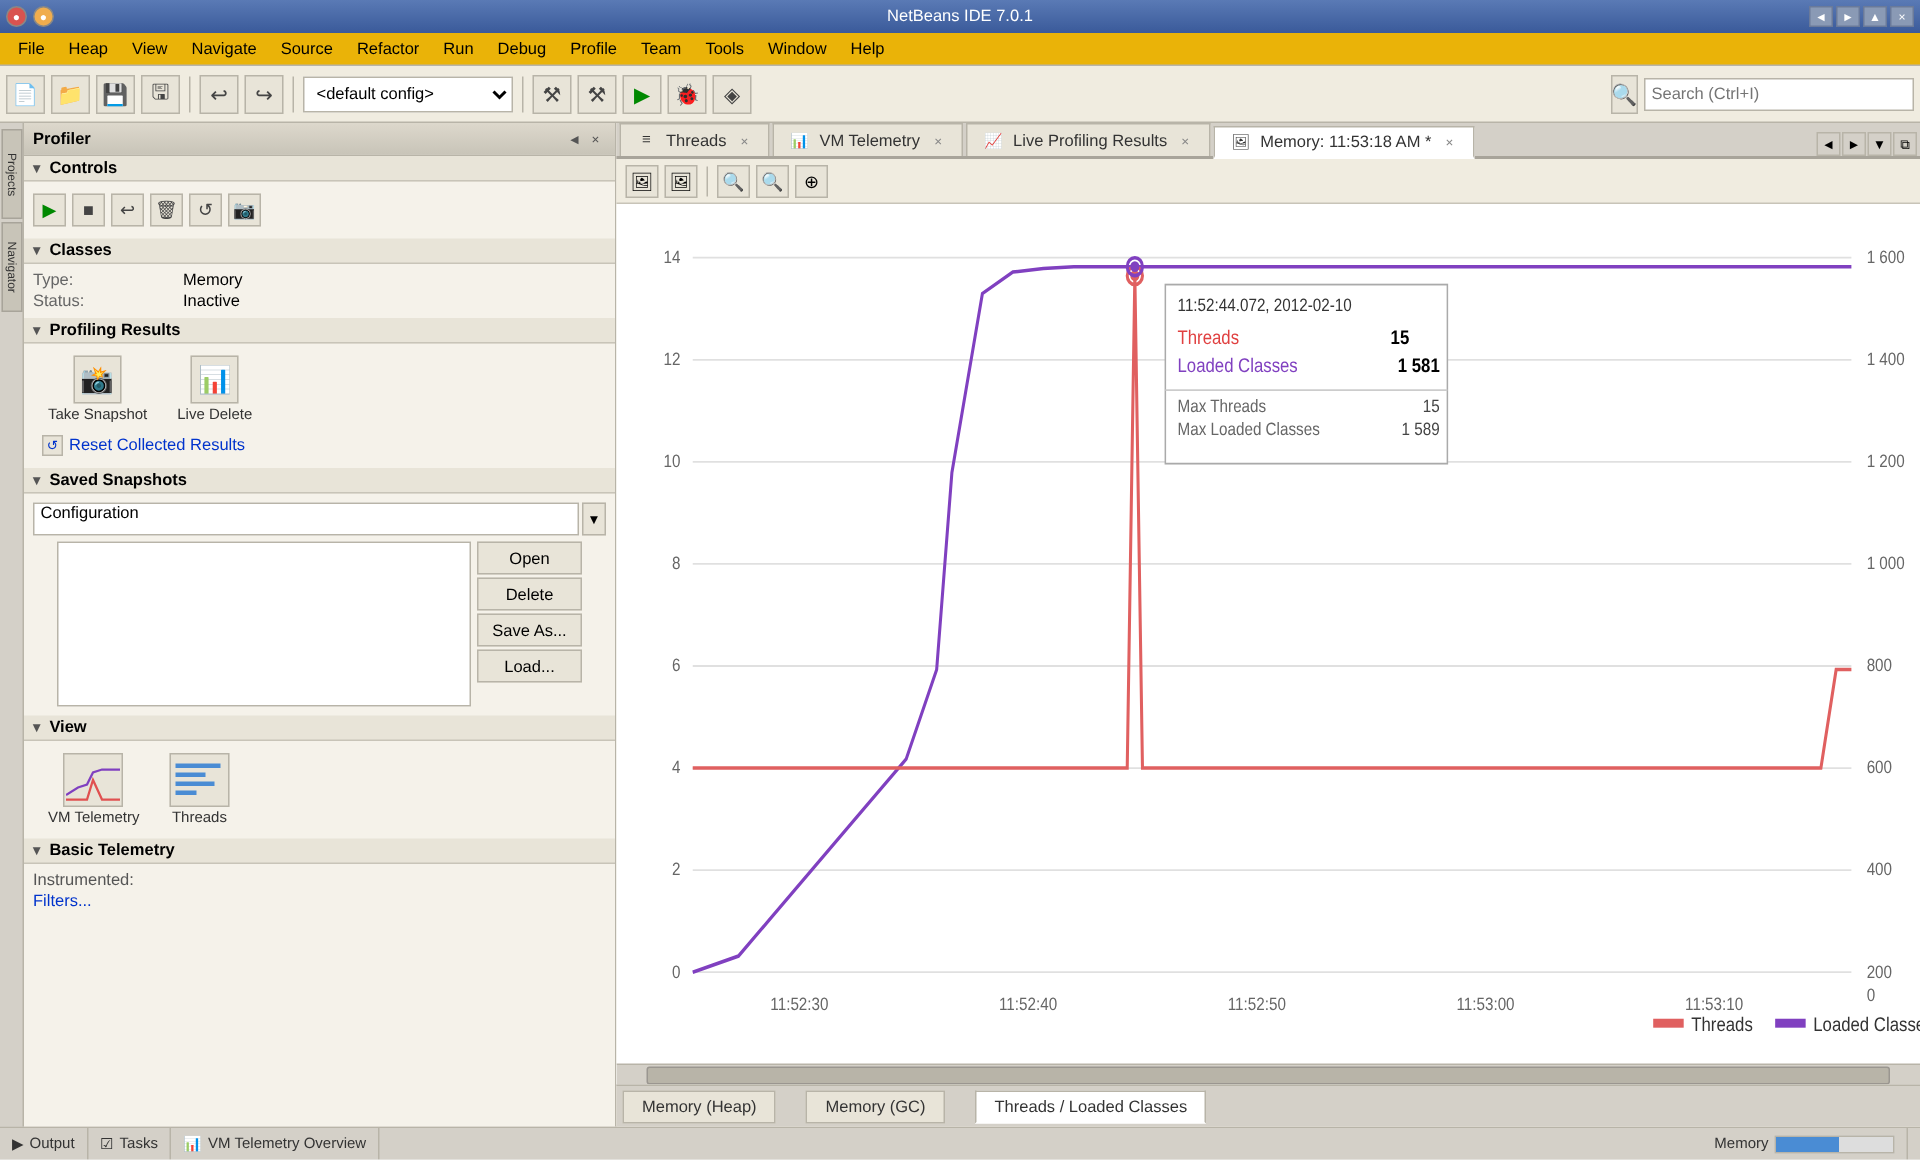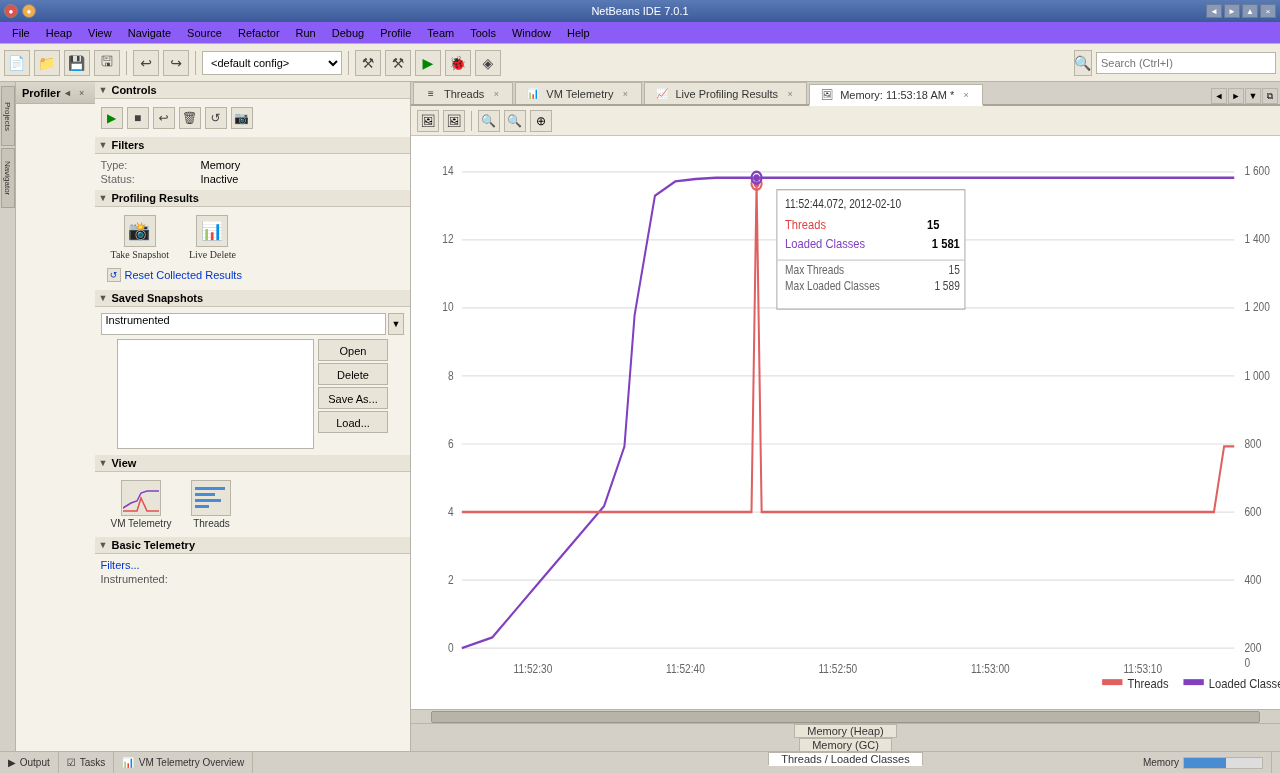--- a/index.html
+++ b/index.html
@@ -8,60 +8,60 @@
     
     #titlebar { height: 22px; background: linear-gradient(to bottom, #5a7ab5, #3a5a9a); display: flex; align-items: center; justify-content: center; color: white; font-size: 11px; position: relative; }
     #titlebar .controls { position: absolute; left: 4px; display: flex; gap: 4px; align-items: center; }
     #titlebar .win-controls { position: absolute; right: 4px; display: flex; gap: 2px; }
     .title-btn { width: 14px; height: 14px; border-radius: 50%; display: flex; align-items: center; justify-content: center; font-size: 8px; cursor: pointer; border: 1px solid #888; }
     .title-btn.red { background: #d9534f; }
     .title-btn.yellow { background: #f0ad4e; }
     .win-ctrl { width: 16px; height: 14px; background: #8a9ab5; border: 1px solid #6a7a9a; display: flex; align-items: center; justify-content: center; font-size: 8px; color: white; cursor: pointer; }
 
     
-    #menubar { height: 22px; background: #8b5cf6; display: flex; align-items: center; padding: 0 4px; border-bottom: 1px solid #b8b4a8; }
+    #menubar { height: 22px; background: #eab308; display: flex; align-items: center; padding: 0 4px; border-bottom: 1px solid #b8b4a8; }
     .menu-item { padding: 2px 8px; font-size: 11px; cursor: pointer; color: #000; }
 
     
     #toolbar { height: 38px; background: #f0ece0; display: flex; align-items: center; padding: 0 4px; border-bottom: 1px solid #b8b4a8; gap: 4px; }
     .tb-btn { width: 26px; height: 26px; background: #e8e4d8; border: 1px solid #b8b4a8; display: flex; align-items: center; justify-content: center; cursor: pointer; font-size: 14px; color: #444; }
     .tb-separator { width: 1px; height: 24px; background: #b8b4a8; margin: 0 2px; }
     .tb-combo { height: 24px; width: 140px; background: white; border: 1px solid #b8b4a8; font-size: 11px; padding: 0 4px; }
     .search-box { height: 22px; width: 180px; background: white; border: 1px solid #b8b4a8; font-size: 11px; padding: 0 4px; }
 
     
     #main { display: flex; height: calc(773px - 22px - 22px - 38px - 22px); }
 
     
     #left-icons { width: 16px; background: #d4d0c8; display: flex; flex-direction: column; align-items: center; padding-top: 4px; gap: 2px; border-right: 1px solid #b8b4a8; }
     .side-icon { width: 14px; height: 60px; background: #c8c4b8; border: 1px solid #a8a49a; writing-mode: vertical-rl; display: flex; align-items: center; justify-content: center; font-size: 9px; cursor: pointer; color: #333; }
 
     
-    #profiler-panel { width: 395px; background: #f5f2ea; border-right: 1px solid #b8b4a8; display: flex; flex-direction: row; }
+    #profiler-panel { width: 395px; background: #f5f2ea; border-right: 1px solid #b8b4a8; display: flex; flex-direction: column; }
     #profiler-header { height: 22px; background: linear-gradient(to bottom, #ddd8cc, #c8c4b8); display: flex; align-items: center; padding: 0 6px; border-bottom: 1px solid #b8b4a8; }
     #profiler-header span { font-size: 11px; font-weight: bold; flex: 1; }
     .panel-ctrl-btn { width: 14px; height: 14px; font-size: 9px; cursor: pointer; display: flex; align-items: center; justify-content: center; color: #555; }
 
     .section-header { display: flex; align-items: center; padding: 2px 4px; background: #e8e4d8; border-bottom: 1px solid #c8c4b8; cursor: pointer; font-size: 11px; font-weight: bold; }
     .section-header .triangle { margin-right: 4px; font-size: 9px; color: #555; }
 
     .section-content { padding: 4px 6px; }
 
     
     .controls-buttons { display: flex; gap: 4px; padding: 4px 0; }
     .ctrl-btn { width: 22px; height: 22px; background: #e8e4d8; border: 1px solid #b8b4a8; display: flex; align-items: center; justify-content: center; cursor: pointer; font-size: 12px; color: #444; }
     .status-row { display: flex; padding: 1px 0; }
     .status-label { color: #666; width: 100px; font-size: 11px; }
     .status-value { color: #000; font-size: 11px; }
 
     
     .pr-buttons { display: flex; gap: 20px; padding: 4px 10px; }
     .pr-btn-item { display: flex; flex-direction: column; align-items: center; gap: 2px; cursor: pointer; }
     .pr-btn-icon { width: 32px; height: 32px; background: #e8e4d8; border: 1px solid #b8b4a8; display: flex; align-items: center; justify-content: center; font-size: 18px; }
-    .pr-btn-label { font-size: 10px; color: #333; text-align: center; font-family: Liberation Serif, serif; }
+    .pr-btn-label { font-size: 10px; color: #333; text-align: center; }
     .reset-link { display: flex; align-items: center; gap: 4px; padding: 4px 6px; cursor: pointer; color: #0033cc; font-size: 11px; }
     .reset-icon { width: 14px; height: 14px; background: #e8e4d8; border: 1px solid #b8b4a8; display: flex; align-items: center; justify-content: center; font-size: 9px; }
 
     
     .snapshot-combo-row { display: flex; align-items: center; gap: 2px; padding: 2px 0; }
     .snapshot-combo { flex: 1; height: 22px; background: white; border: 1px solid #b8b4a8; font-size: 11px; padding: 0 4px; }
     .snapshot-dropdown-btn { width: 16px; height: 22px; background: #e8e4d8; border: 1px solid #b8b4a8; display: flex; align-items: center; justify-content: center; cursor: pointer; font-size: 9px; }
     .snapshot-area { display: flex; gap: 4px; padding: 2px 16px; }
     .snapshot-list { flex: 1; height: 110px; background: white; border: 1px solid #b8b4a8; overflow-y: auto; }
     .snapshot-btns { display: flex; flex-direction: column; gap: 2px; }
@@ -93,21 +93,21 @@
     #chart-toolbar { height: 30px; background: #f0ece0; border-bottom: 1px solid #c8c4b8; display: flex; align-items: center; padding: 0 6px; gap: 4px; }
     .chart-tb-btn { width: 22px; height: 22px; background: #e8e4d8; border: 1px solid #b8b4a8; display: flex; align-items: center; justify-content: center; cursor: pointer; font-size: 12px; }
     .chart-tb-sep { width: 1px; height: 20px; background: #b8b4a8; margin: 0 2px; }
 
     
     #chart-area { flex: 1; background: white; display: flex; flex-direction: column; overflow: hidden; }
     #chart-main { flex: 1; position: relative; }
     #chart-scroll { height: 14px; background: #d4d0c8; border-top: 1px solid #b8b4a8; }
 
     
-    #bottom-tabs { height: 28px; background: #d4d0c8; border-top: 1px solid #b8b4a8; display: flex; align-items: center; padding: 0 4px; gap: 0; flex-direction: column; }
+    #bottom-tabs { height: 28px; background: #d4d0c8; border-top: 1px solid #b8b4a8; display: flex; align-items: center; padding: 0 4px; gap: 20px; }
     .bottom-tab { height: 22px; padding: 0 12px; background: #e8e4d8; border: 1px solid #b8b4a8; display: flex; align-items: center; cursor: pointer; font-size: 11px; color: #333; }
     .bottom-tab.active { background: white; border-bottom: 1px solid white; }
 
     
     #statusbar { height: 22px; background: #d4d0c8; border-top: 1px solid #b8b4a8; display: flex; align-items: center; padding: 0 8px; gap: 8px; }
     .status-item { font-size: 10px; color: #333; display: flex; align-items: center; gap: 4px; border-right: 1px solid #b8b4a8; padding-right: 8px; height: 100%; }
 
     
     #chart-svg { width: 100%; height: 100%; }
 
@@ -200,21 +200,21 @@
             <div class="ctrl-btn">■</div>
             <div class="ctrl-btn">↩</div>
             <div class="ctrl-btn">🗑</div>
             <div class="ctrl-btn">↺</div>
             <div class="ctrl-btn">📷</div>
           </div>
         </div>
 
         <div class="section-header">
           <span class="triangle">▼</span>
-          <span>Filters</span>
+          <span>Classes</span>
         </div>
         <div class="section-content">
           <div class="status-row">
             <span class="status-label">Type:</span>
             <span class="status-value">Memory</span>
           </div>
           <div class="status-row">
             <span class="status-label">Status:</span>
             <span class="status-value">Inactive</span>
           </div>
@@ -240,21 +240,21 @@
             <span>Reset Collected Results</span>
           </div>
         </div>
 
         <div class="section-header">
           <span class="triangle">▼</span>
           <span>Saved Snapshots</span>
         </div>
         <div class="section-content">
           <div class="snapshot-combo-row">
-            <div class="snapshot-combo">Instrumented</div>
+            <div class="snapshot-combo">Configuration</div>
             <div class="snapshot-dropdown-btn">▼</div>
           </div>
           <div class="snapshot-area">
             <div class="snapshot-list"></div>
             <div class="snapshot-btns">
               <div class="snap-btn">Open</div>
               <div class="snap-btn">Delete</div>
               <div class="snap-btn">Save As...</div>
               <div class="snap-btn">Load...</div>
             </div>
@@ -289,25 +289,25 @@
               <span class="view-btn-label">Threads</span>
             </div>
           </div>
         </div>
 
         <div class="section-header">
           <span class="triangle">▼</span>
           <span>Basic Telemetry</span>
         </div>
         <div class="section-content">
+          <div class="bt-row">
+            <span class="bt-label">Instrumented:</span>
+          </div>
           <div class="bt-row" style="color:#0033cc; cursor:pointer;">
             <span>Filters...</span>
-          </div>
-          <div class="bt-row">
-            <span class="bt-label">Instrumented:</span>
           </div>
         </div>
 
       </div>
     </div>
   </div>
 
   <div id="right-area">
 
     <div id="tab-bar">

